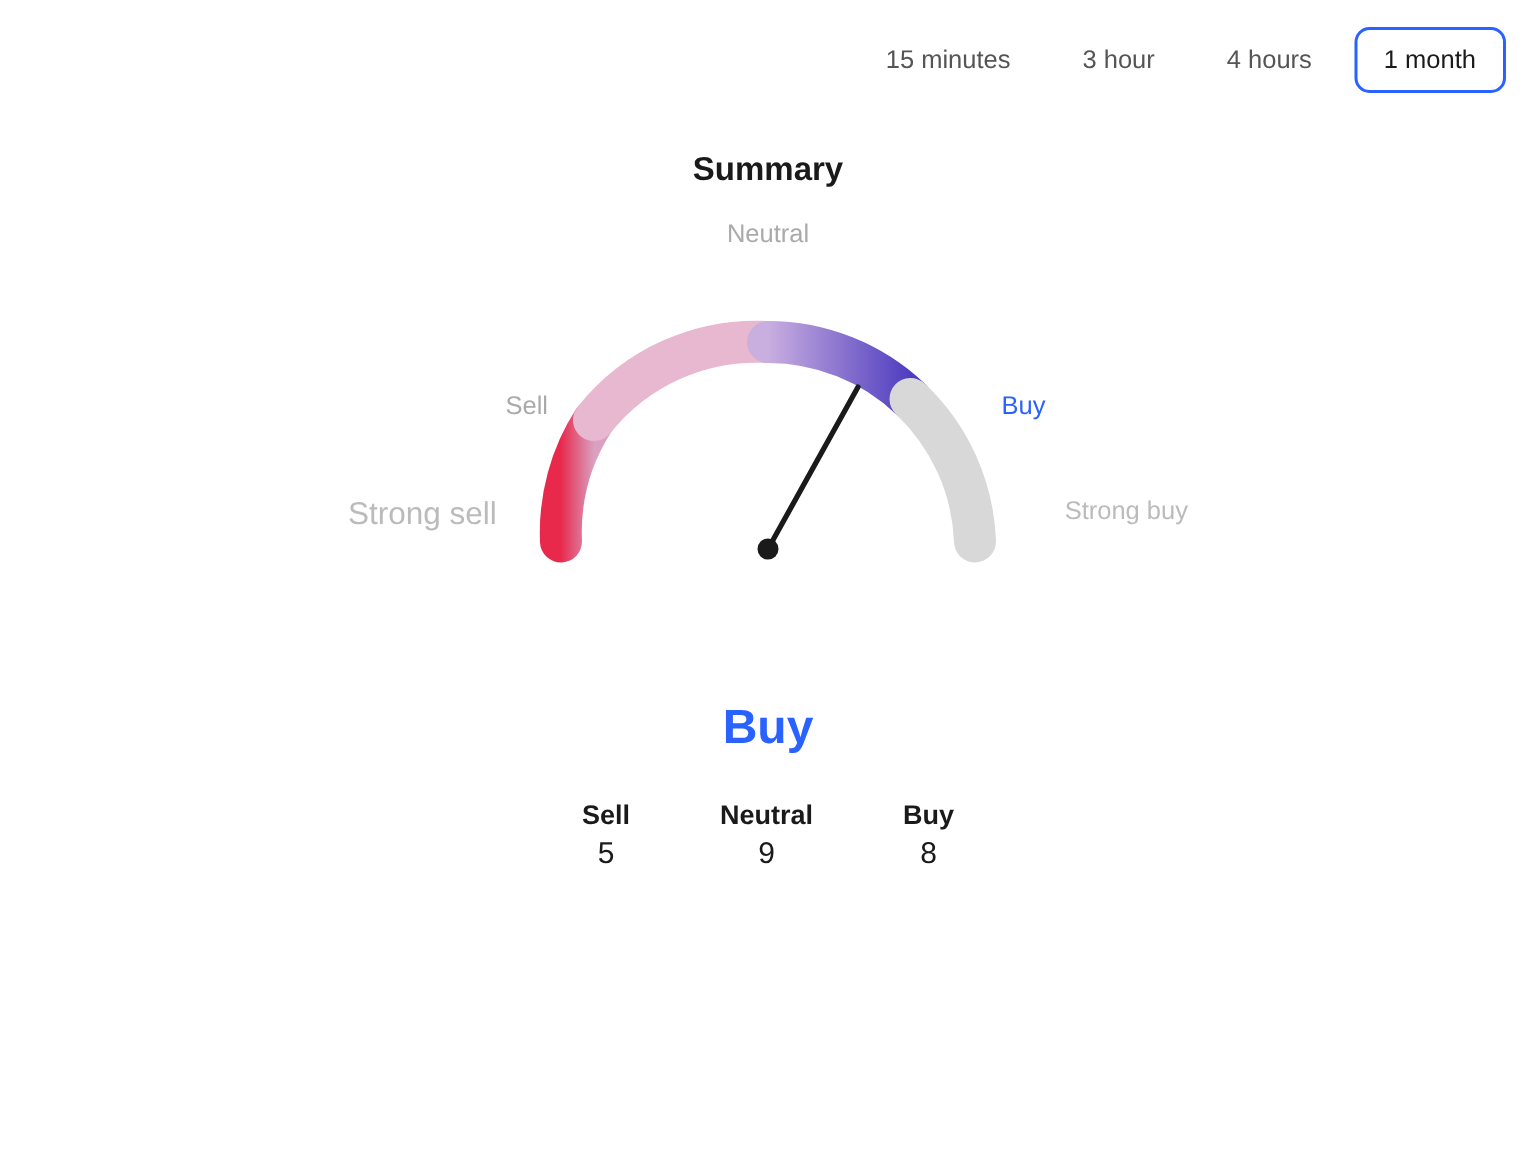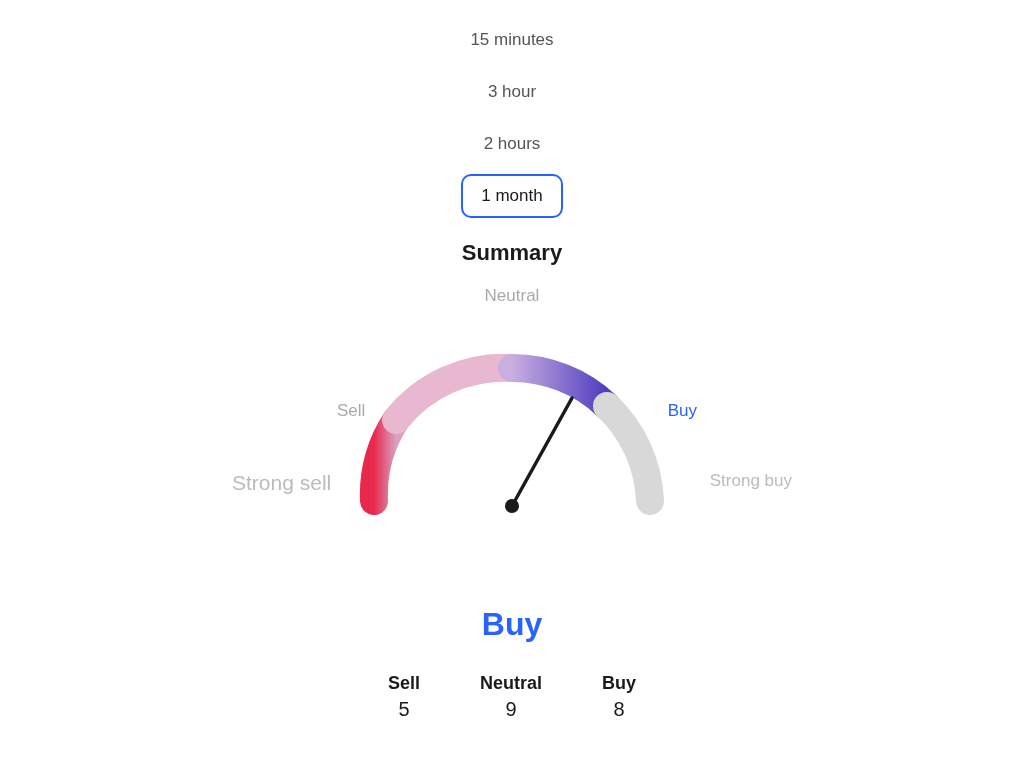--- a/index.html
+++ b/index.html
@@ -15,21 +15,20 @@
     }
 
     
     .time-nav {
       display: flex;
       align-items: center;
       gap: 8px;
       padding: 18px 20px;
       width: 100%;
       justify-content: flex-end;
-      flex-direction: column;
     }
     .time-btn {
       padding: 10px 18px;
       font-size: 17px;
       color: #555;
       cursor: pointer;
       border-radius: 10px;
       border: 2px solid transparent;
       background: transparent;
       font-weight: 400;
@@ -38,21 +37,21 @@
       color: #1a1a1a;
       font-weight: 400;
       border: 2px solid #2962ff;
     }
 
     
     .summary-container {
       display: flex;
       flex-direction: column;
       align-items: center;
-      margin-top: 4px;
+      margin-top: 20px;
       width: 100%;
     }
 
     .summary-title {
       font-size: 22px;
       font-weight: 700;
       color: #1a1a1a;
       margin-bottom: 10px;
     }
 
@@ -147,21 +146,21 @@
       font-weight: 400;
       color: #1a1a1a;
     }
   </style>
 </head>
 <body>
 
 <div class="time-nav">
   <button class="time-btn">15 minutes</button>
   <button class="time-btn">3 hour</button>
-  <button class="time-btn">2 hours</button>
+  <button class="time-btn">4 hours</button>
   <button class="time-btn active">1 month</button>
 </div>
 
 <div class="summary-container">
   <div class="summary-title">Summary</div>
 
   <div class="gauge-wrapper">
 
     <div class="label-neutral">Neutral</div>
     <div class="label-sell">Sell</div>

